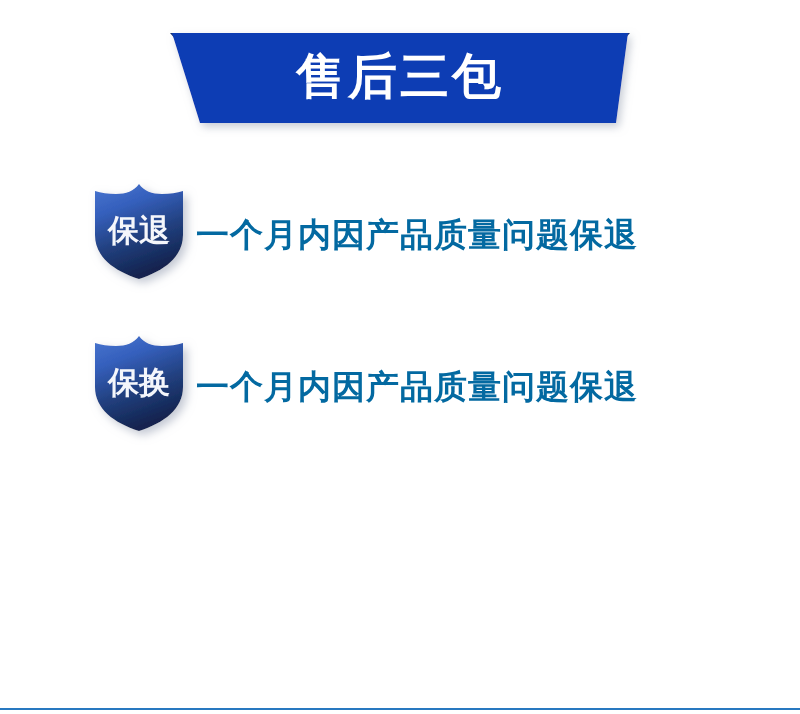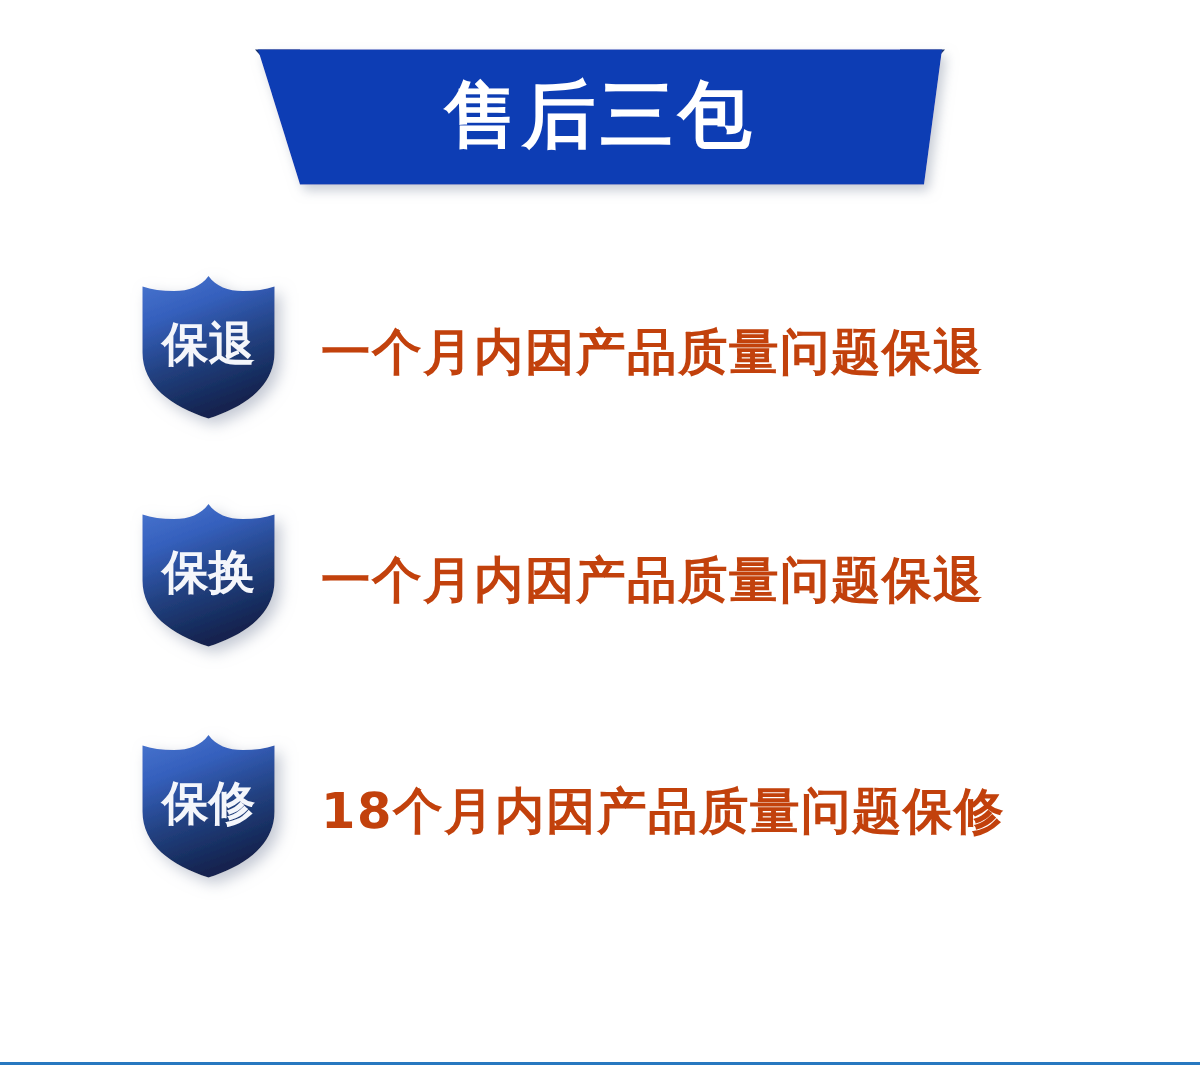--- a/index.html
+++ b/index.html
@@ -105,22 +105,22 @@
     font-size: 31px;
     font-weight: 700;
     line-height: 1;
     letter-spacing: 0px;
     font-family: "DejaVu Sans", "Liberation Sans", sans-serif;
     white-space: nowrap;
     user-select: none;
   }
 
   .row-text {
-    margin-left: 28px;
-    color: #c2410c;
+    margin-left: 10px;
+    color: #0369a1;
     font-size: 33px;
     font-weight: 700;
     line-height: 1.05;
     letter-spacing: 1px;
     white-space: nowrap;
     font-family: "DejaVu Sans", "Liberation Sans", sans-serif;
     user-select: none;
   }
 
   
@@ -208,46 +208,18 @@
                    C 72 88, 91 74, 91 52
                    L 91 8
                    C 85 10, 78 11, 70 11
                    C 60 11, 52 8, 47 1 Z" fill="url(#sg1)" filter="url(#ssh1)"></path>
         </svg>
         <div class="shield-label">保换</div>
       </div>
       <div class="row-text">一个月内因产品质量问题保退</div>
     </div>
 
-    <div class="row row-2">
-      <div class="shield">
-        <svg viewBox="0 0 94 104">
-          <defs>
-            <linearGradient id="sg2" x1="0" y1="0" x2="0.35" y2="1">
-              <stop offset="0%" stop-color="#4a76d0"></stop>
-              <stop offset="30%" stop-color="#3560bd"></stop>
-              <stop offset="65%" stop-color="#22407f"></stop>
-              <stop offset="100%" stop-color="#122450"></stop>
-            </linearGradient>
-            <filter id="ssh2" x="-25%" y="-20%" width="160%" height="150%">
-              <feDropShadow dx="4" dy="4" stdDeviation="5" flood-color="#99a2b4" flood-opacity="0.6"></feDropShadow>
-            </filter>
-          </defs>
-          <path d="M47 1
-                   C 42 8, 34 11, 24 11
-                   C 16 11, 9 10, 3 8
-                   L 3 52
-                   C 3 74, 22 88, 47 96
-                   C 72 88, 91 74, 91 52
-                   L 91 8
-                   C 85 10, 78 11, 70 11
-                   C 60 11, 52 8, 47 1 Z" fill="url(#sg2)" filter="url(#ssh2)"></path>
-        </svg>
-        <div class="shield-label">保修</div>
-      </div>
-      <div class="row-text">18个月内因产品质量问题保修</div>
-    </div>
 
   </div>
 
   <div class="bottom-rule"></div>
 
 </div>
 
 </body></html>

